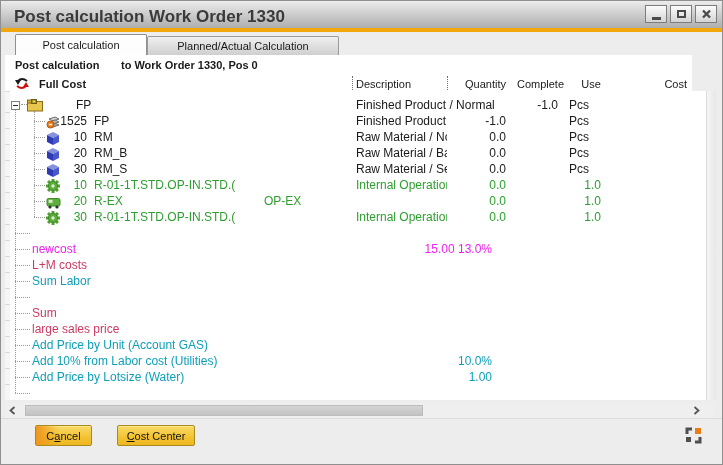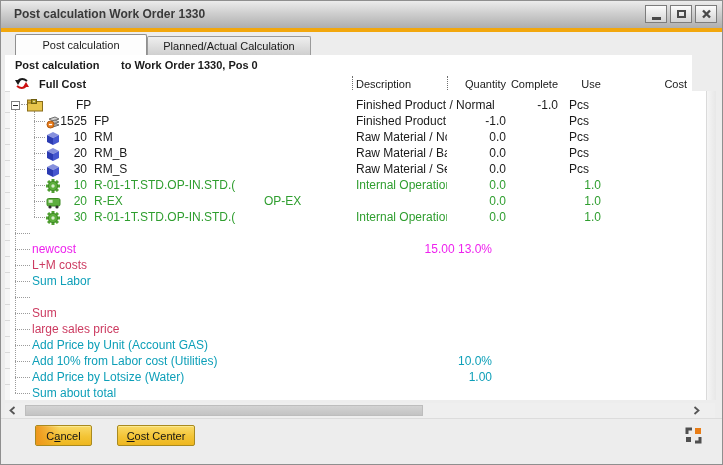--- a/index.html
+++ b/index.html
@@ -2,33 +2,33 @@
 <html><head>
 <meta charset="utf-8">
 <style>
   html,body{margin:0;padding:0;background:#ffffff;}
   .window{position:relative;width:723px;height:465px;box-sizing:border-box;
     font-family:"Liberation Sans",sans-serif;background:#ededed;
     border:1px solid #8f8f8f;overflow:hidden;}
   
   .titlebar{position:absolute;left:0;top:0;right:0;height:27px;
     background:linear-gradient(180deg,#ececec 0%,#cfcfcf 45%,#aeaeae 100%);}
-  .title{position:absolute;left:13px;top:6px;font-size:12px;font-weight:bold;color:#3a3a3a;white-space:nowrap;}
+  .title{position:absolute;left:13px;top:6px;font-size:17px;font-weight:bold;color:#3a3a3a;white-space:nowrap;}
   .winbtns{position:absolute;right:5px;top:4px;display:flex;gap:3px;}
   .winbtn{width:22px;height:18px;box-sizing:border-box;border:1px solid #7c7c7c;
     background:linear-gradient(180deg,#fcfcfc,#d4d4d4);display:flex;align-items:center;justify-content:center;}
   .g-min{width:9px;height:3px;background:#4a4a4a;margin-top:9px;}
   .g-max{width:9px;height:8px;box-sizing:border-box;border:2px solid #4a4a4a;}
   .goldline{position:absolute;left:0;top:27px;right:0;height:4px;background:#f2a70d;}
   
   .tab{position:absolute;box-sizing:border-box;font-size:11px;color:#1a1a1a;
     display:flex;align-items:center;justify-content:center;border-radius:2px 2px 0 0;}
   .tab.active{left:14px;top:33px;width:132px;height:21px;background:#fdfdfd;
     border:1px solid #8f8f8f;border-bottom:none;z-index:3;}
-  .tab.inactive{left:146px;top:35px;width:164px;height:19px;
+  .tab.inactive{left:146px;top:35px;width:192px;height:19px;
     background:linear-gradient(180deg,#efefef,#cfcfcf);border:1px solid #9a9a9a;border-bottom:none;}
   
   .formarea{position:absolute;left:4px;top:54px;width:710px;height:345px;background:#ffffff;z-index:2;}
   .corner-gray{position:absolute;left:687px;top:0;width:23px;height:36px;background:#ededed;}
   .hdr{position:absolute;font-size:11px;color:#1a1a1a;white-space:nowrap;}
   .b{font-weight:bold;}
   .vsep{position:absolute;width:0;border-left:1px dotted #6f6f6f;}
   .gutter{position:absolute;left:0;top:36px;width:5px;height:309px;
     background:repeating-linear-gradient(180deg,#f6f6f6 0 15px,#d9d9d9 15px 16px);background-position:0 6px;}
   .vscroll{position:absolute;left:701px;top:36px;width:9px;height:309px;
@@ -102,21 +102,21 @@
         <polygon points="1,4 7,4 4,9" fill="#1a1a1a"></polygon>
         <path d="M3 10 Q8 14 12 10" fill="none" stroke="#cc1111" stroke-width="2"></path>
         <polygon points="9,11 15,11 12,6" fill="#cc1111"></polygon>
       </svg>
     </div>
     <span class="hdr b" style="left:34px;top:23px;">Full Cost</span>
     <div class="vsep" style="left:347px;top:21px;height:14px;"></div>
     <span class="hdr" style="left:351px;top:23px;">Description</span>
     <div class="vsep" style="left:442px;top:21px;height:14px;"></div>
     <span class="hdr right" style="left:436px;top:23px;width:65px;position:absolute;">Quantity</span>
-    <span class="hdr" style="left:494px;top:23px;width:59px;position:absolute;text-align:right;">Complete</span>
+    <span class="hdr" style="left:506px;top:23px;width:59px;position:absolute;text-align:center;">Complete</span>
     <span class="hdr" style="left:571px;top:23px;width:30px;position:absolute;text-align:center;">Use</span>
     <span class="hdr right" style="left:626px;top:23px;width:56px;position:absolute;">Cost</span>
 
     <div class="gutter"></div>
     <div class="grid">
         <div class="vdot" style="left: 10px; top: 19px; height: 283px;"></div>
         <div class="hdot" style="left: 16px; top: 13px; width: 6px;"></div>
         <div class="vdot" style="left: 29px; top: 20px; height: 106px;"></div>
         <div class="row" style="top: 6px;">
           <div class="expander" style="left: 6px; top: 4px;"></div>
@@ -268,23 +268,20 @@
         <div class="row" style="top: 262px;">
           <span class="cell" style="left: 27px; color: rgb(13, 159, 184);">Add 10% from Labor cost (Utilities)</span>
           <span class="cell" style="left: 416px; width: 71px; text-align: right; color: rgb(13, 159, 184);">10.0%</span>
         </div>
         <div class="hdot" style="left: 10px; top: 286px; width: 15px;"></div>
         <div class="row" style="top: 278px;">
           <span class="cell" style="left: 27px; color: rgb(13, 159, 184);">Add Price by Lotsize (Water)</span>
           <span class="cell" style="left: 416px; width: 71px; text-align: right; color: rgb(13, 159, 184);">1.00</span>
         </div>
         <div class="hdot" style="left: 10px; top: 302px; width: 15px;"></div>
-        <div class="row" style="top: 294px;">
-          <span class="cell" style="left: 27px; color: rgb(13, 159, 184);">Sum about total</span>
-        </div>
       </div>
     <div class="vscroll"></div>
   </div>
 
   <div class="hscroll">
     <div class="harrow" style="left:0;">
       <svg width="7" height="9">
           <path d="M5.5 1 L1.5 4.5 L5.5 8" stroke="#555" stroke-width="1.8" fill="none"></path>
         </svg>
     </div>

